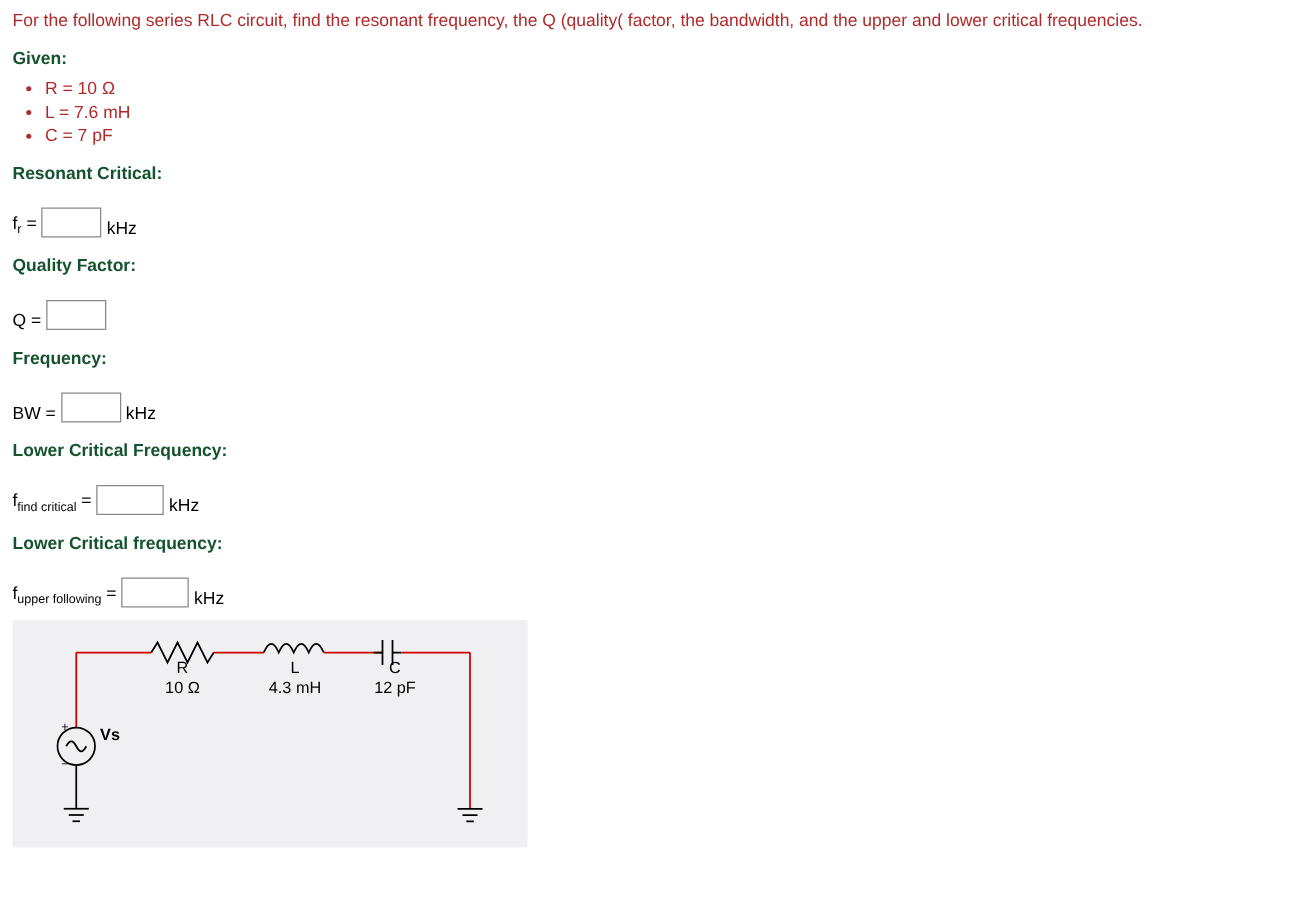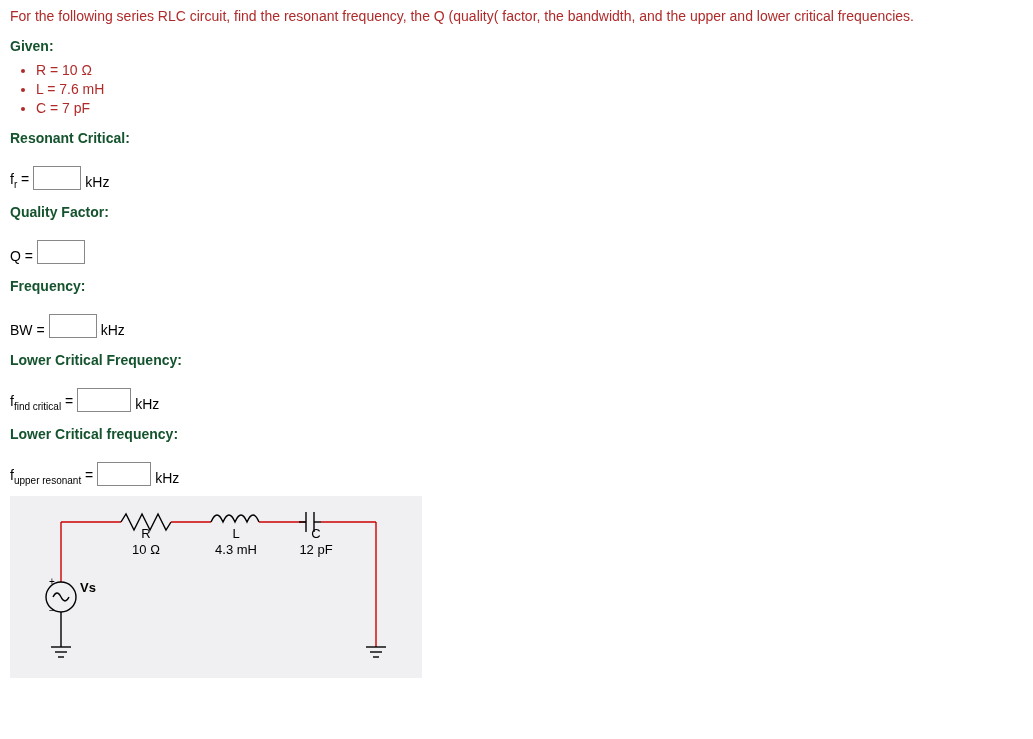--- a/index.html
+++ b/index.html
@@ -102,21 +102,21 @@
   <span>
     <span>f</span><sub>find critical</sub><span> = </span>
   </span>
   <input class="answer wide" type="text" style="">
   <span>kHz</span>
 </div>
 
 <div class="section-head">Lower Critical frequency:</div>
 <div class="row">
   <span>
-    <span>f</span><sub>upper resonant</sub><span> = </span>
+    <span>f</span><sub>upper following</sub><span> = </span>
   </span>
   <input class="answer wide" type="text" style="">
   <span>kHz</span>
 </div>
 
 <div class="diagram-wrapper">
   <svg width="390" height="170">
 
     <line x1="45" y1="80" x2="45" y2="20" class="wire-red"></line>
 

